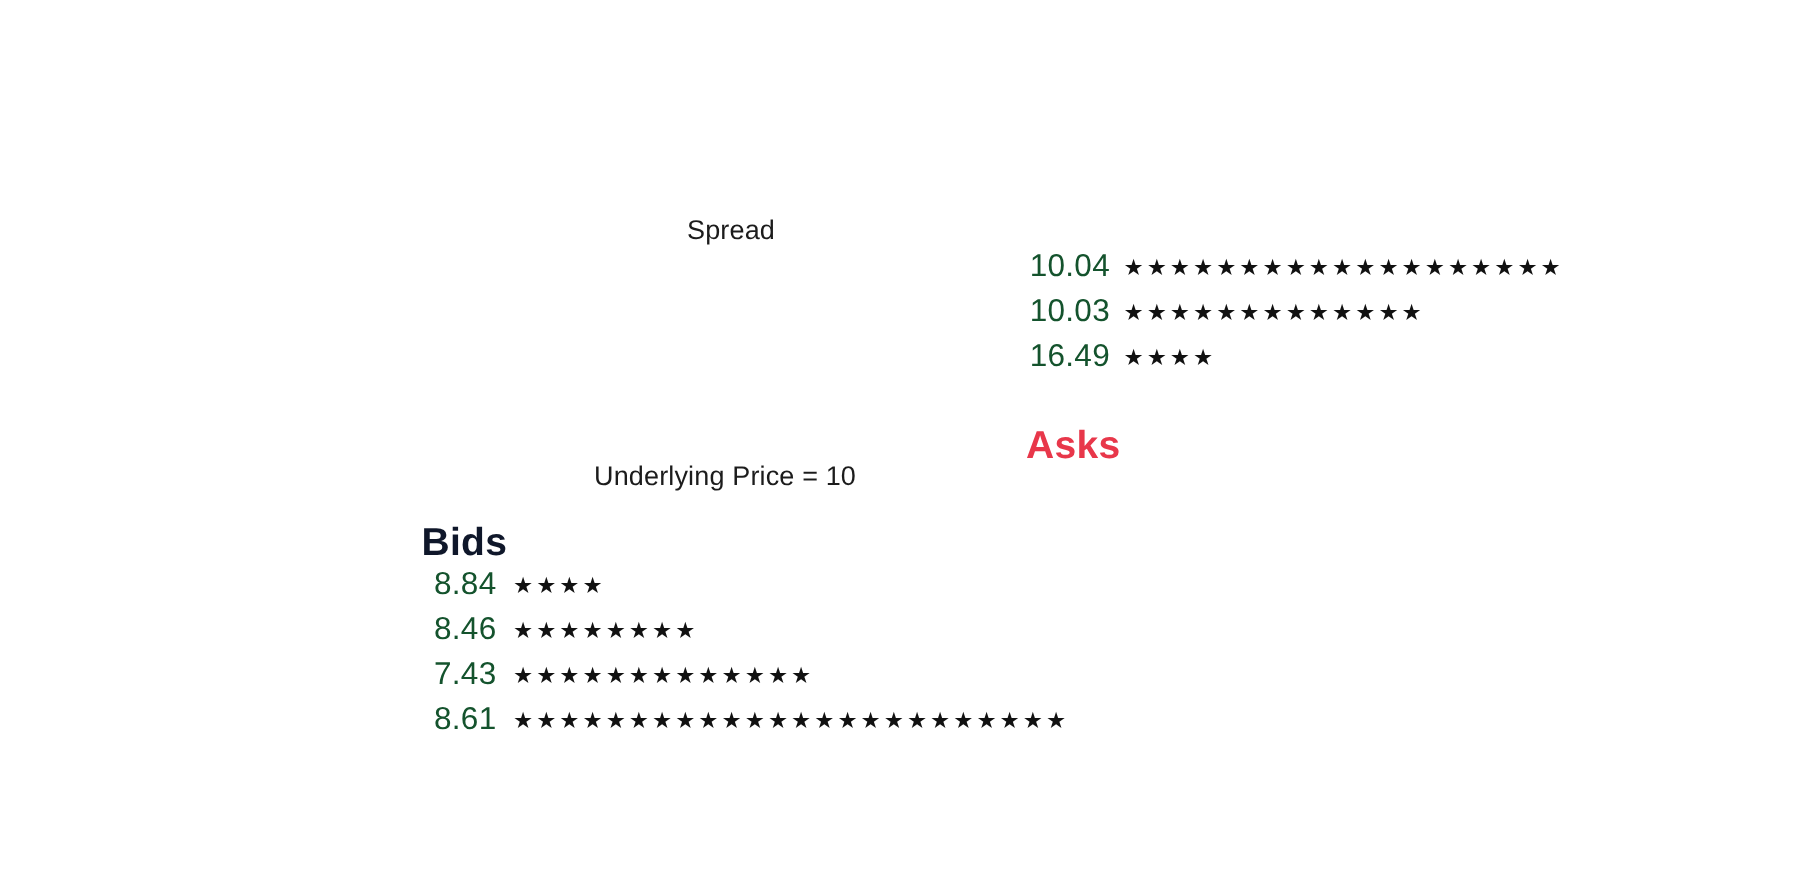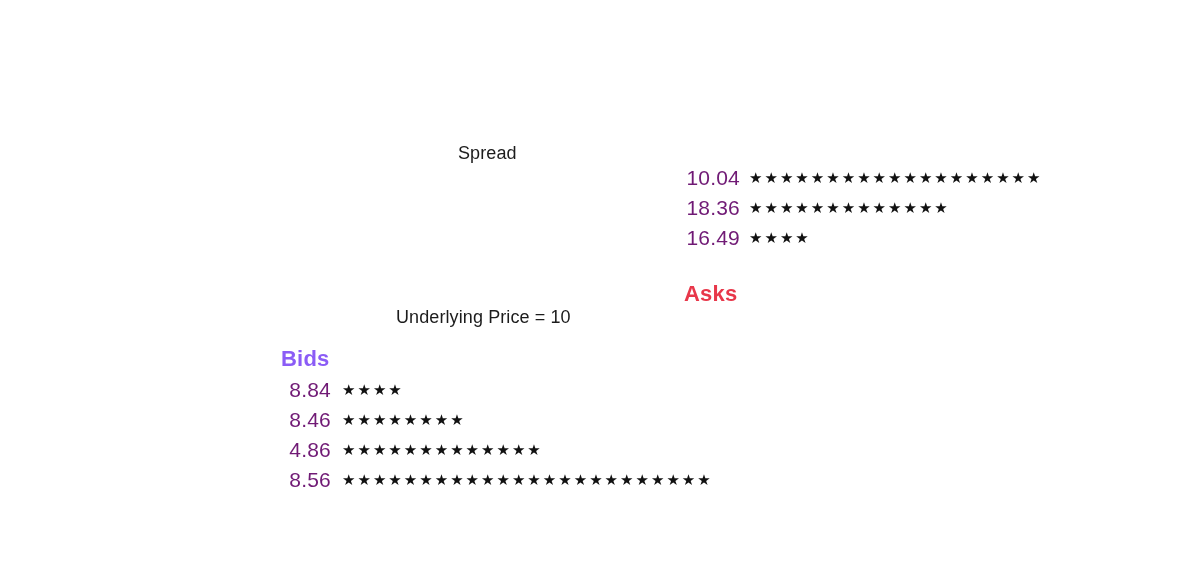--- a/index.html
+++ b/index.html
@@ -33,21 +33,21 @@
     color: #1c1c1c;
     letter-spacing: 0.1px;
     white-space: nowrap;
   }
 
   #spread-label   { left: 458px; top: 143px; }
   #underlying-label { left: 396px; top: 307px; }
 
   
   .side-heading {
-    font-size: 22px;
+    font-size: 26px;
     font-weight: 700;
     letter-spacing: 0.2px;
     white-space: nowrap;
   }
   #asks-heading { left: 684px; top: 281px; }
   #bids-heading { left: 281px; top: 346px; }
 
   
   .ladder { display: block; }
 
@@ -57,21 +57,21 @@
   .level-row {
     display: flex;
     align-items: center;
     height: 30px;
     white-space: nowrap;
   }
 
   .level-price {
     font-size: 21px;
     font-weight: 400;
-    color: #701a75;
+    color: #14532d;
     text-align: right;
     letter-spacing: 0.2px;
   }
   #asks-ladder .level-price { width: 56px; }
   #bids-ladder .level-price { width: 50px; }
 
   .level-stars {
     margin-left: 9px;
     font-size: 15px;
     line-height: 1;
@@ -90,45 +90,45 @@
   <div class="abs center-label" id="spread-label">Spread</div>
 
   <div class="abs center-label" id="underlying-label">Underlying Price = 10</div>
 
   <div class="abs ladder" id="asks-ladder">
       <div class="level-row">
         <span class="level-price">10.04</span>
         <span class="level-stars" style="color: rgb(17, 17, 17);">★★★★★★★★★★★★★★★★★★★</span>
       </div>
       <div class="level-row">
-        <span class="level-price">18.36</span>
+        <span class="level-price">10.03</span>
         <span class="level-stars" style="color: rgb(17, 17, 17);">★★★★★★★★★★★★★</span>
       </div>
       <div class="level-row">
         <span class="level-price">16.49</span>
         <span class="level-stars" style="color: rgb(17, 17, 17);">★★★★</span>
       </div>
     </div>
 
   <div class="abs side-heading" id="asks-heading" style="color: rgb(232, 55, 74);">Asks</div>
 
-  <div class="abs side-heading" id="bids-heading" style="color: #8b5cf6;">Bids</div>
+  <div class="abs side-heading" id="bids-heading" style="color: #0f172a;">Bids</div>
 
   <div class="abs ladder" id="bids-ladder">
       <div class="level-row">
         <span class="level-price">8.84</span>
         <span class="level-stars" style="color: rgb(17, 17, 17);">★★★★</span>
       </div>
       <div class="level-row">
         <span class="level-price">8.46</span>
         <span class="level-stars" style="color: rgb(17, 17, 17);">★★★★★★★★</span>
       </div>
       <div class="level-row">
-        <span class="level-price">4.86</span>
+        <span class="level-price">7.43</span>
         <span class="level-stars" style="color: rgb(17, 17, 17);">★★★★★★★★★★★★★</span>
       </div>
       <div class="level-row">
-        <span class="level-price">8.56</span>
+        <span class="level-price">8.61</span>
         <span class="level-stars" style="color: rgb(17, 17, 17);">★★★★★★★★★★★★★★★★★★★★★★★★</span>
       </div>
     </div>
 
 </div>
 
 </body></html>

